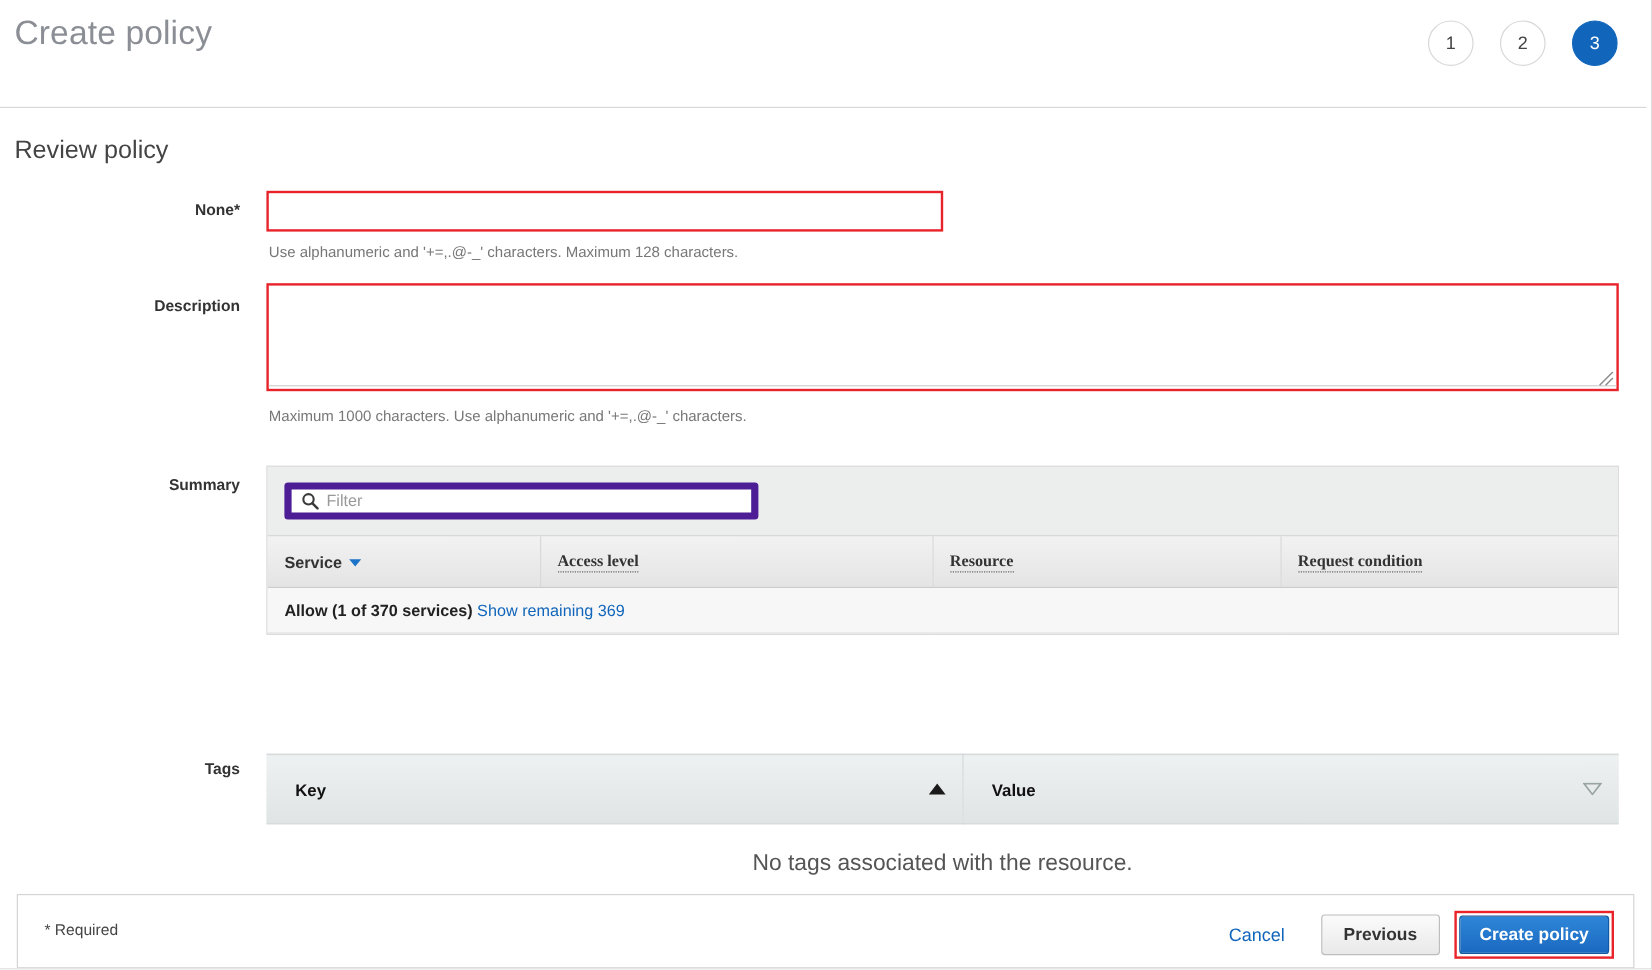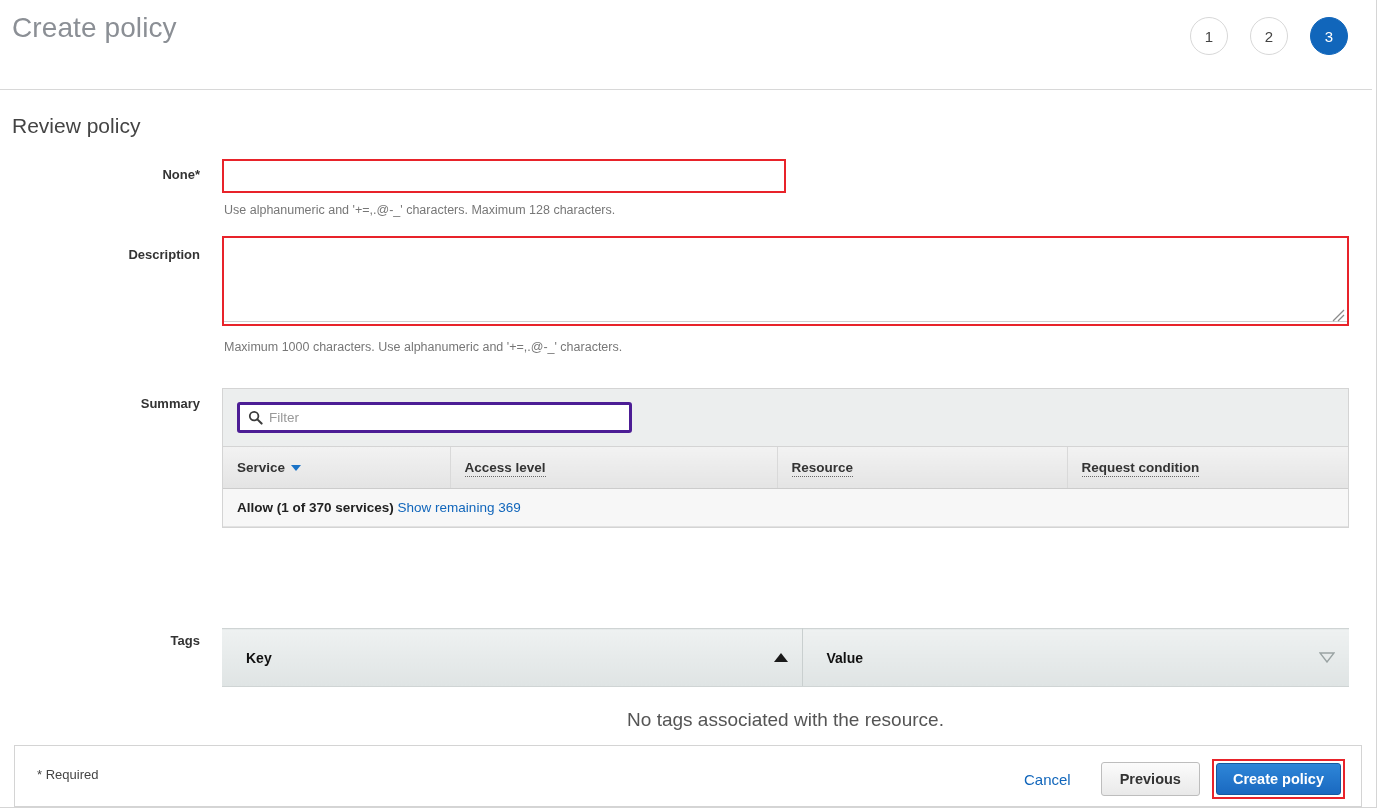--- a/index.html
+++ b/index.html
@@ -179,21 +179,21 @@
     display: flex;
     align-items: center;
     padding-left: 14px;
     box-sizing: border-box;
   }
   .filter-input-wrap {
     position: relative;
     width: 395px;
     height: 31px;
     background: #fff;
-    border: 3px solid #4c1d95;
+    border: 6px solid #4c1d95;
     border-radius: 3px;
     box-sizing: border-box;
     display: flex;
     align-items: center;
   }
   .filter-icon {
     margin-left: 8px;
     margin-right: 4px;
     display: flex;
     align-items: center;
@@ -219,21 +219,21 @@
     border-bottom: 1px solid #cccccc;
     border-right: 1px solid #d9d9d9;
     text-align: left;
     font-size: 13.5px;
     font-weight: bold;
     color: #333;
     padding: 13px 0 13px 14px;
     box-sizing: border-box;
   }
   table.summary-table th:last-child { border-right: none; }
-  .dotted { border-bottom: 1px dotted #666; padding-bottom: 1px; }
+  .dotted { border-bottom: 1px dotted #666; padding-bottom: 1px; font-family: Liberation Serif, serif; }
   .sort-caret {
     display: inline-block;
     margin-left: 6px;
     width: 0; height: 0;
     border-left: 5px solid transparent;
     border-right: 5px solid transparent;
     border-top: 6px solid #1a73c7;
     vertical-align: middle;
   }
   tr.group-row td {

